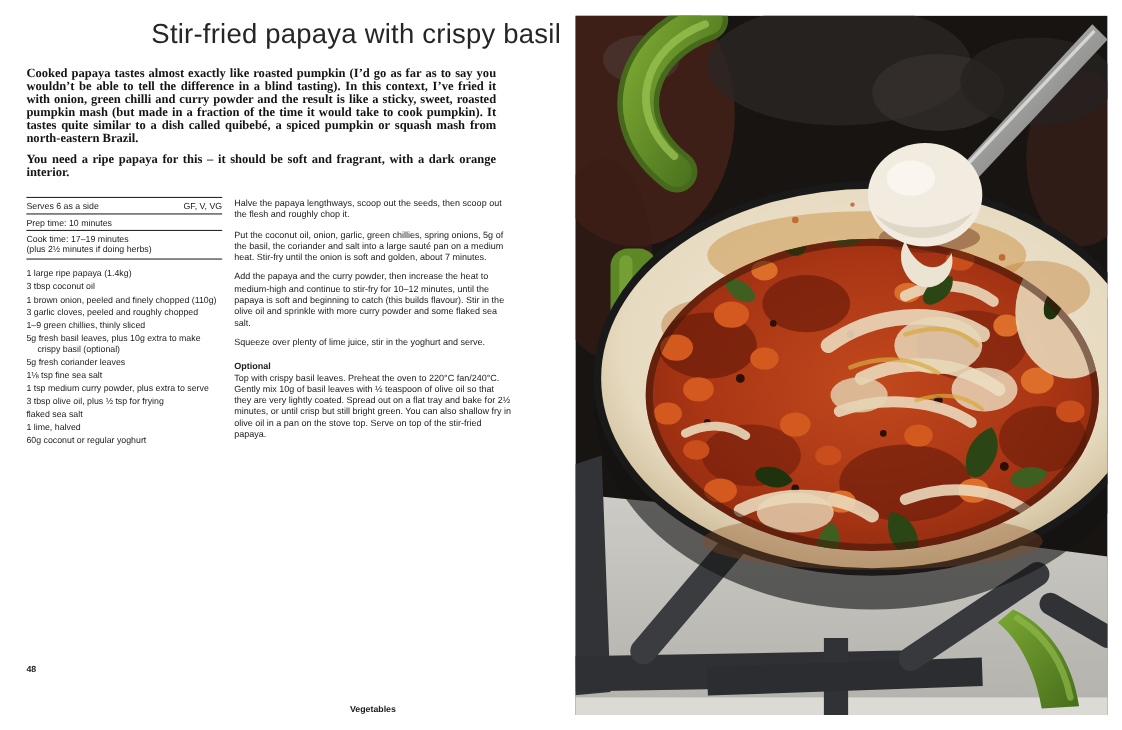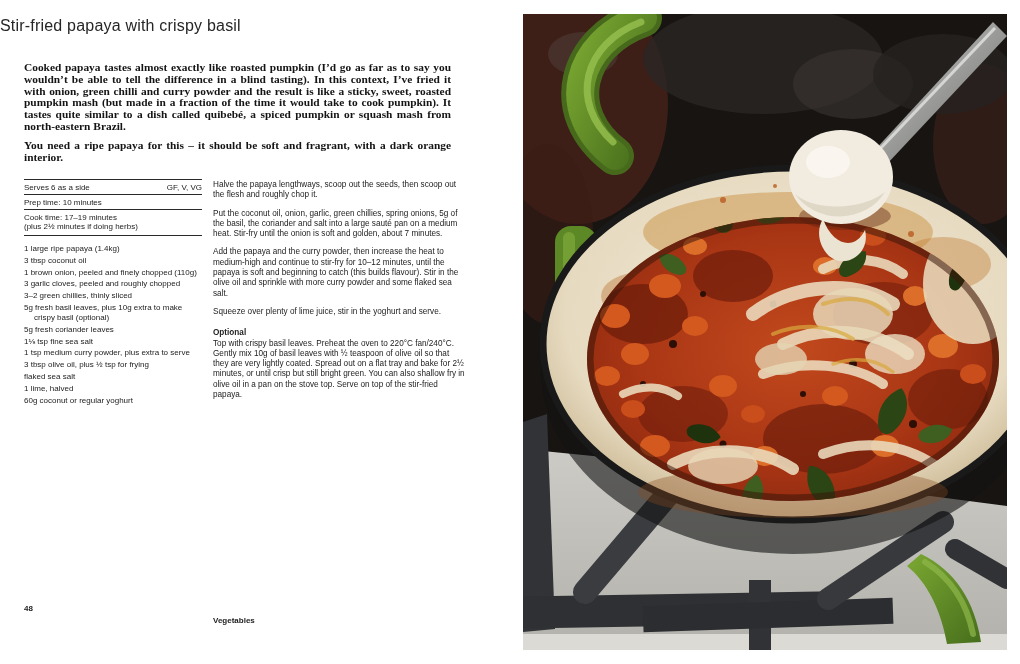--- a/index.html
+++ b/index.html
@@ -4,22 +4,22 @@
 <style>
   * { margin:0; padding:0; box-sizing:border-box; }
   html,body { width:1020px; height:664px; background:#ffffff; overflow:hidden; }
   body { font-family:"Liberation Sans", sans-serif; color:#1c1c1c; position:relative; }
 
   .page { position:absolute; inset:0; background:#fff; }
 
   
   .text-col { position:absolute; left:0; top:0; width:510px; height:664px; }
 
-  .title { position:absolute; left:0; top:17px; width:510px; text-align:left;
-           font-size:16px; font-weight:400; letter-spacing:.2px; color:#262626; }
+  .title { position:absolute; left:0; top:17px; width:510px; text-align:right;
+           font-size:25px; font-weight:400; letter-spacing:.2px; color:#262626; }
 
   .intro { position:absolute; left:24px; top:62px; width:427px;
            font-family:"Liberation Serif", serif; font-weight:700;
            font-size:11.4px; line-height:11.8px; text-align:justify; color:#141414; }
   .intro p { margin-bottom:7px; }
   .intro .it { }
 
   .info-col { position:absolute; left:24px; top:179px; width:178px; font-size:8px; }
   .info-row { display:flex; justify-content:space-between; align-items:center;
               border-top:1px solid #2a2a2a; padding:2.5px 0 2px 0; font-weight:400; line-height:9.5px; }
@@ -28,21 +28,21 @@
   .ingredients li { font-size:8px; line-height:10px; margin-bottom:1.8px;
                     padding-left:10px; text-indent:-10px; color:#222; }
 
   .method-col { position:absolute; left:213px; top:180px; width:253px; font-size:8.2px;
                 line-height:10.3px; color:#222; }
   .method-col p { margin-bottom:8px; }
   .optional { margin-top:11px; }
   .optional-heading { font-weight:700; }
 
   .footer-num { position:absolute; left:24px; top:604px; font-size:8px; font-weight:700; }
-  .footer-section { position:absolute; left:213px; top:616px; width:252px; text-align:left;
+  .footer-section { position:absolute; left:213px; top:640px; width:252px; text-align:center;
                     font-size:8px; font-weight:700; }
 
   
   .photo { position:absolute; left:523px; top:14px; width:484px; height:636px; overflow:hidden; }
   .photo svg { display:block; }
 </style>
 </head>
 <body>
 
 <div class="page">
@@ -69,21 +69,21 @@
           <span>Cook time: 17–19 minutes</span><br>
           <span>(plus 2½ minutes if doing herbs)</span>
         </span>
       </div>
 
       <ul class="ingredients">
         <li>1 large ripe papaya (1.4kg)</li>
         <li>3 tbsp coconut oil</li>
         <li>1 brown onion, peeled and finely chopped (110g)</li>
         <li>3 garlic cloves, peeled and roughly chopped</li>
-        <li>3–2 green chillies, thinly sliced</li>
+        <li>1–9 green chillies, thinly sliced</li>
         <li>5g fresh basil leaves, plus 10g extra to make crispy basil (optional)</li>
         <li>5g fresh coriander leaves</li>
         <li>1⅛ tsp fine sea salt</li>
         <li>1 tsp medium curry powder, plus extra to serve</li>
         <li>3 tbsp olive oil, plus ½ tsp for frying</li>
         <li>flaked sea salt</li>
         <li>1 lime, halved</li>
         <li>60g coconut or regular yoghurt</li>
       </ul>
     </div>

